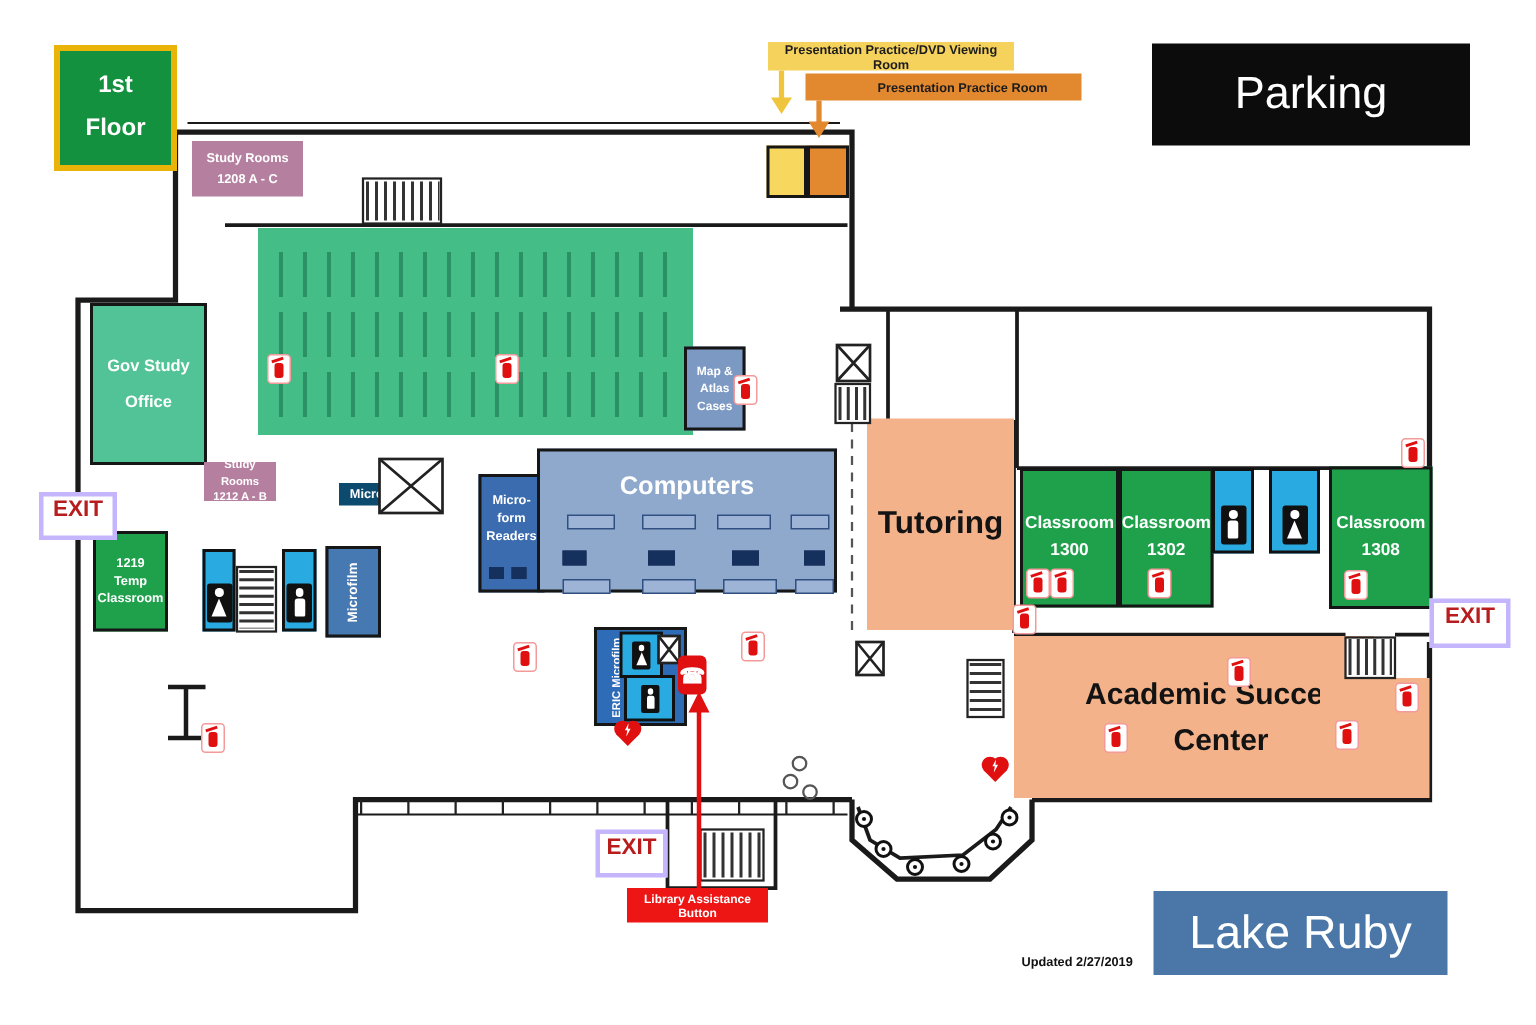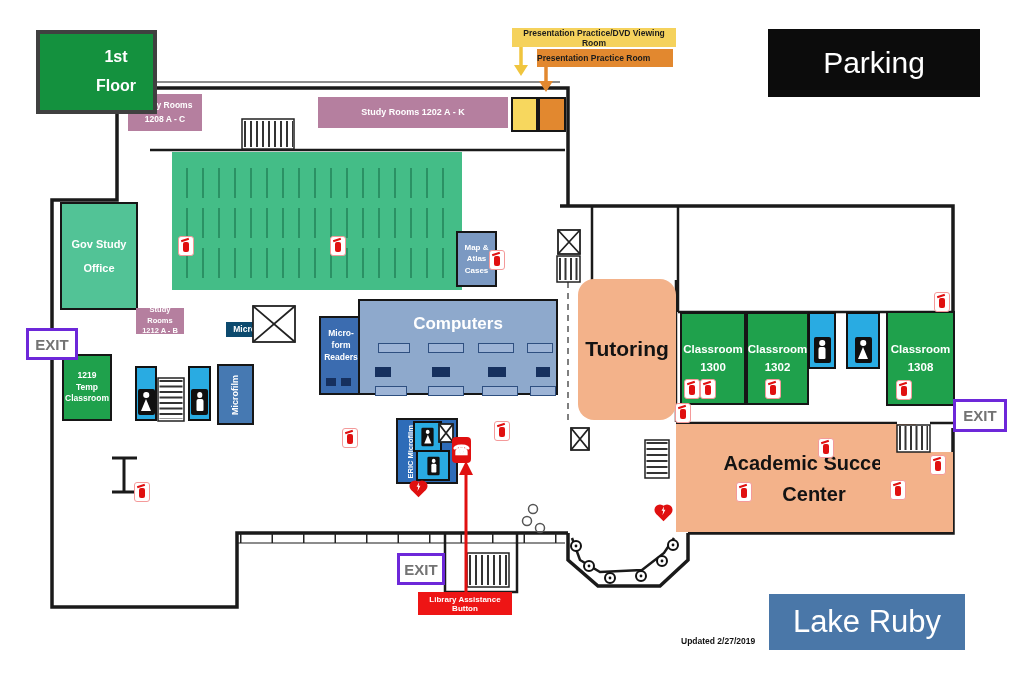--- a/index.html
+++ b/index.html
@@ -10,22 +10,22 @@
   .detail{z-index:6;}
   .room{position:absolute;z-index:2;display:flex;align-items:center;justify-content:center;
         text-align:center;font-weight:bold;color:#fff;}
   .room .lbl{white-space:pre-line;position:relative;z-index:2;line-height:1.55;}
   .bordered{border:2.5px solid #161616;}
   .shelves{position:absolute;z-index:1;
      background:repeating-linear-gradient(90deg,rgba(8,84,52,.42) 0 2.5px,transparent 2.5px 16px);}
   .desk{position:absolute;z-index:3;background:#9db4d6;border:1px solid #2e4f80;}
   .desk.dark{background:#16305e;border-color:#16305e;}
   .vert .lbl{transform:rotate(-90deg);white-space:nowrap;}
-  .exit{position:absolute;z-index:7;background:#fff;border:3px solid #6d28d9;color:#737373;
-        font-weight:bold;font-size:15px;display:flex;align-items:center;justify-content:center;}
+  .exit{position:absolute;z-index:7;background:#fff;border:3px solid #c4b5fd;color:#b91c1c;
+        font-weight:bold;font-size:15px;display:flex;align-items:flex-start;justify-content:center;}
   .callout{position:absolute;z-index:7;display:flex;align-items:center;justify-content:flex-start;
         font-weight:bold;font-size:8.5px;color:#1c1c1c;text-align:center;}
   .callout.red{background:#ee1515;color:#fff;font-size:8px;}
   .badge{position:absolute;z-index:7;display:flex;align-items:center;justify-content:center;
         color:#fff;text-align:center;}
   
   .fire-ext{position:absolute;z-index:8;width:14px;height:18px;background:#fff;
         border:1.5px solid #f49a9a;border-radius:3px;}
   .fire-ext::before{content:'';position:absolute;left:4px;top:5px;width:6px;height:10px;
         background:#e01010;border-radius:2px;}
@@ -82,23 +82,20 @@
     <path d="M568,282 V420" stroke="#555" stroke-width="1.5" stroke-dasharray="6,5"></path>
 
     <line x1="240" y1="538" x2="565" y2="538" stroke="#222" stroke-width="10" stroke-dasharray="1.5,30"></line>
   </svg>
 
   <div class="room" style="left:128px;top:94px;width:74px;height:37px;background:#b57f9f;font-size:8.5px;">
     <span class="lbl">Study Rooms
 1208 A - C</span>
     </div>
 
-  <div class="room" style="left:318px;top:97px;width:190px;height:31px;background:#b57f9f;font-size:9px;">
-    <span class="lbl">Study Rooms 1202 A - K</span>
-    </div>
 
   <div class="room" style="left:511px;top:97px;width:23px;height:31px;background:#f7d75e;border:2px solid #161616;"></div>
   <div class="room" style="left:538px;top:97px;width:24px;height:31px;background:#e2882f;border:2px solid #161616;"></div>
 
   <div class="room" style="left:172px;top:152px;width:290px;height:138px;background:#44bd87;font-size:17px;align-items:flex-start;">
     <div class="shelves" style="left:14px;top:16px;width:262px;height:30px;"></div>
     <div class="shelves" style="left:14px;top:56px;width:262px;height:30px;"></div>
     <div class="shelves" style="left:14px;top:96px;width:262px;height:30px;"></div>
     </div>
 
@@ -160,21 +157,21 @@
   <div class="room" style="left:396px;top:418px;width:58px;height:62px;background:#2e6cb8;border:2.5px solid #161616;justify-content:flex-start;">
     <span class="lbl" style="transform:rotate(-90deg);white-space:nowrap;font-size:7.5px;position:absolute;left:-17px;top:26px;width:60px;">ERIC Microfilm</span>
     </div>
   <div class="restroom small" style="left:413px;top:421px;width:25px;height:27px;">
        <span class="person woman"></span>
     </div>
   <div class="restroom small" style="left:416px;top:450px;width:30px;height:27px;">
        <span class="person man"></span>
     </div>
 
-  <div class="room" style="left:578px;top:279px;width:98px;height:141px;background:#f3b28a;color:#131313;font-size:21px;border-radius:16px;">
+  <div class="room" style="left:578px;top:279px;width:98px;height:141px;background:#f3b28a;color:#131313;font-size:21px;">
     <span class="lbl">Tutoring</span>
     </div>
 
   <div class="room bordered" style="left:680px;top:312px;width:62px;height:89px;background:#1fa14c;font-size:11.5px;">
     <span class="lbl">Classroom
 1300</span>
     </div>
   <div class="room bordered" style="left:746px;top:312px;width:59px;height:89px;background:#1fa14c;font-size:11.5px;">
     <span class="lbl">Classroom
 1302</span>
@@ -307,29 +304,29 @@
   <div class="exit" style="left:397px;top:553px;width:42px;height:26px;">
     <span>EXIT</span>
     </div>
   <div class="exit" style="left:953px;top:399px;width:48px;height:27px;">
     <span>EXIT</span>
     </div>
 
   <div class="callout" style="left:512px;top:28px;width:164px;height:19px;background:#f5d25c;">
     <span>Presentation Practice/DVD Viewing Room</span>
     </div>
-  <div class="callout" style="left:537px;top:49px;width:136px;height:18px;background:#e2882f;">
+  <div class="callout" style="left:537px;top:49px;width:136px;height:18px;background:#e2882f;padding-left:48px;">
     <span>Presentation Practice Room</span>
     </div>
   <div class="callout red" style="left:418px;top:592px;width:94px;height:23px;">
     <span>Library Assistance Button</span>
     </div>
 
-  <div class="badge" style="left:36px;top:30px;width:74px;height:76px;background:#14913e;border:4px solid #404040;
-              font-size:16px;font-weight:bold;white-space:pre-line;line-height:1.8;padding-left:39px;">
+  <div class="badge" style="left:36px;top:30px;width:74px;height:76px;background:#14913e;border:4px solid #eab308;
+              font-size:16px;font-weight:bold;white-space:pre-line;line-height:1.8;">
     <span style="white-space:pre-line;">1st
 Floor</span></div>
   <div class="badge" style="left:769px;top:594px;width:196px;height:56px;background:#4a77a8;font-size:31px;">
     <span>Lake Ruby</span>
     </div>
   <div class="badge" style="left:768px;top:29px;width:212px;height:68px;background:#0c0c0c;font-size:30px;">
     <span>Parking</span>
     </div>
 
   <div class="updated" style="left:681px;top:636px;">

